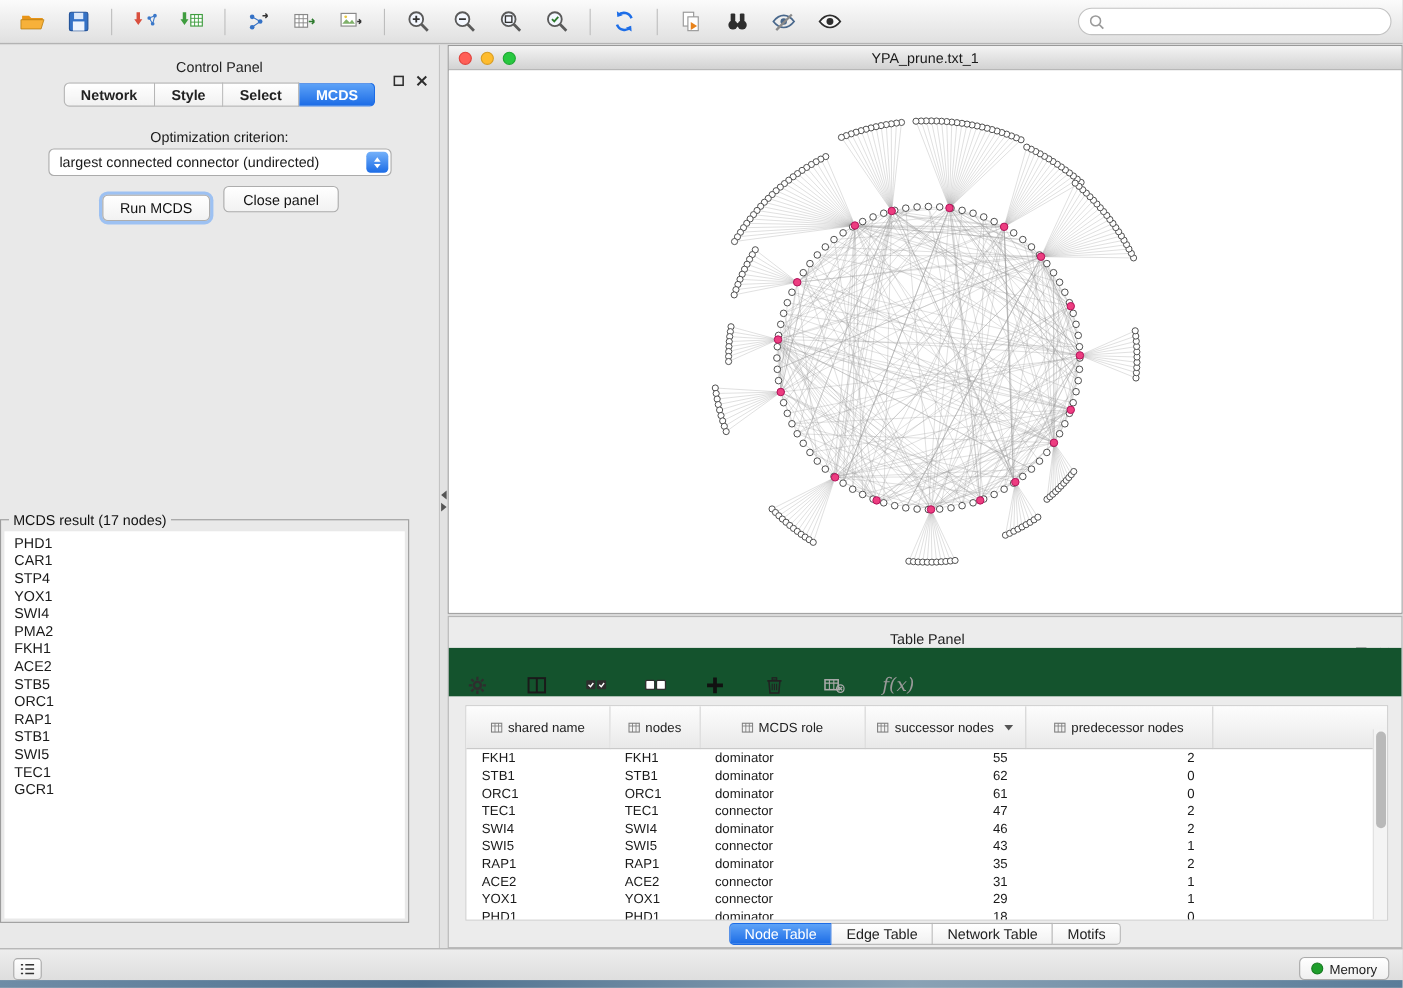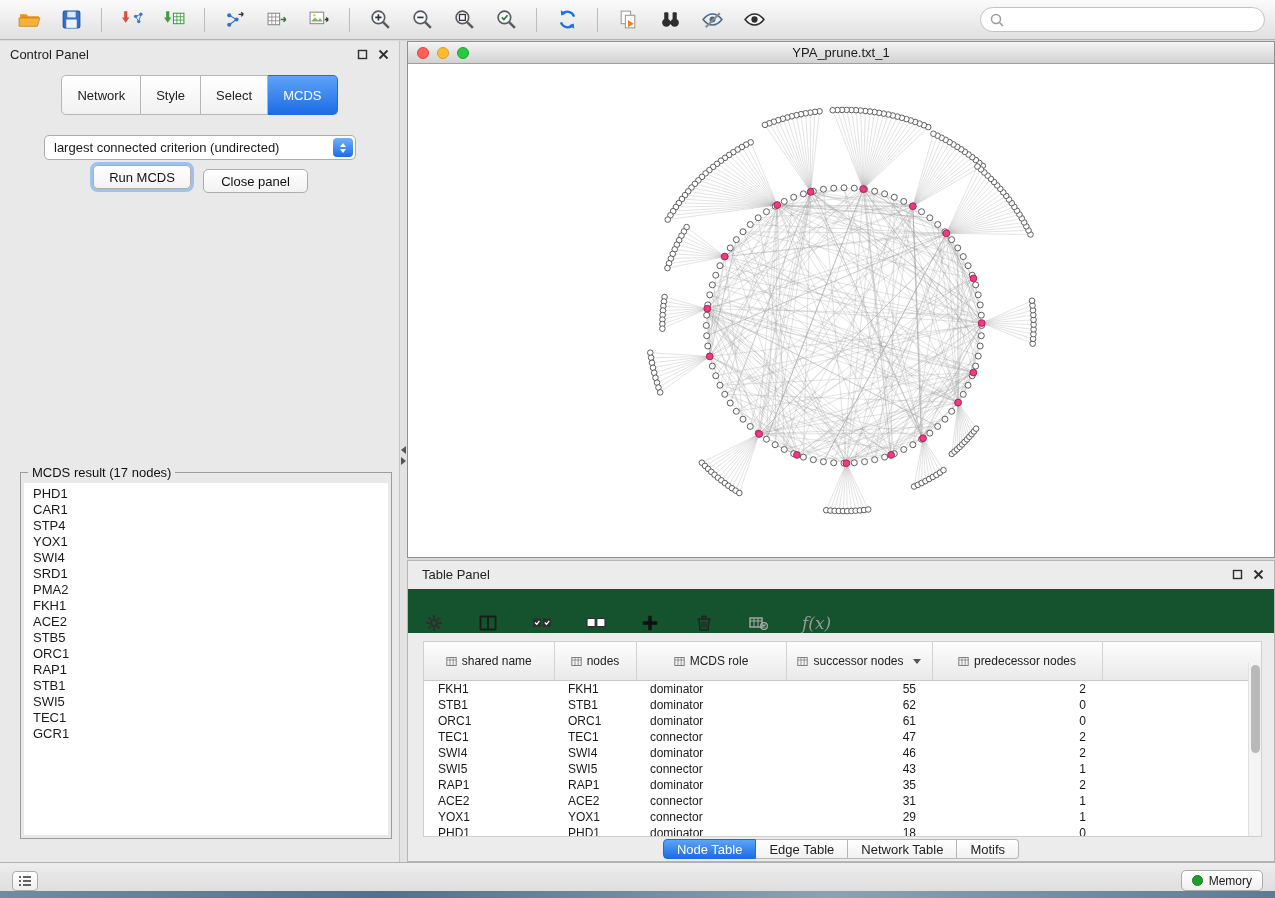--- a/index.html
+++ b/index.html
@@ -11,42 +11,42 @@
     display:flex; align-items:center; padding:0 10px; gap:4px; }
   .tbtn { width:38px; height:30px; display:flex; align-items:center; justify-content:center; border-radius:4px; }
   .tbtn svg { width:23px; height:23px; }
   .tool-sep { width:1px; height:24px; background:#bdbdbd; margin:0 7px; }
   .search-box { margin-left:auto; width:285px; height:25px; background:#fff; border:1px solid #c2c2c2;
     border-radius:13px; display:flex; align-items:center; padding:0 9px; gap:6px; }
   .search-box input { border:none; outline:none; flex:1; font-size:12px; font-family:"Liberation Sans",sans-serif; background:transparent; }
 
   
   .control-panel { position:absolute; left:0; top:41px; width:400px; bottom:36px; background:#e9e9e9; border-right:1px solid #c4c4c4; }
-  .panel-header { height:26px; display:flex; align-items:center; padding:12px 10px; font-size:13px; color:#222; }
+  .panel-header { height:26px; display:flex; align-items:center; padding:12px 10px; font-size:13px; color:#222;flex-direction:column; }
   .panel-header .ph-icons { margin-left:auto; display:flex; gap:10px; align-items:center; }
   .ph-ic { width:11px; height:11px; }
   .cp-tabs { position:absolute; top:34px; left:0; right:0; display:flex; justify-content:center; }
-  .cp-tab { height:40px; padding:0 15px; display:flex; align-items:center; font-size:13px;
-    background:linear-gradient(#ffffff,#f1f1f1); border:1px solid #b6b6b6; border-left:none; color:#222; }
+  .cp-tab { height:22px; padding:0 15px; display:flex; align-items:center; font-size:13px;
+    background:linear-gradient(#ffffff,#f1f1f1); border:1px solid #b6b6b6; border-left:none; color:#222;font-weight:bold; }
   .cp-tab:first-child { border-left:1px solid #b6b6b6; border-radius:5px 0 0 5px; }
   .cp-tab:last-child { border-radius:0 5px 5px 0; }
   .cp-tab.active { background:linear-gradient(#5ea3f7,#1c6ce6); border-color:#1c6ce6; color:#fff; }
   .opt-label { position:absolute; top:76px; left:0; right:0; text-align:center; font-size:13px; }
   .dropdown { position:absolute; top:94px; left:44px; width:312px; height:25px; background:#fff;
     border:1px solid #ababab; border-radius:5px; display:flex; align-items:center; padding:0 2px 0 9px; }
   .dropdown .dd-value { flex:1; font-size:13px; white-space:nowrap; overflow:hidden; }
   .stepper { width:20px; height:19px; border-radius:4px; background:linear-gradient(#74b1fa,#1c6ce6);
     display:flex; flex-direction:column; align-items:center; justify-content:center; gap:2px; }
   .tri-up { width:0; height:0; border-left:3.5px solid transparent; border-right:3.5px solid transparent; border-bottom:4.5px solid #fff; }
   .tri-down { width:0; height:0; border-left:3.5px solid transparent; border-right:3.5px solid transparent; border-top:4.5px solid #fff; }
   .btn { background:linear-gradient(#ffffff,#f2f2f2); border:1px solid #adadad; border-radius:5px;
     font-size:13px; font-family:"Liberation Sans",sans-serif; color:#111; display:flex; align-items:center; justify-content:center; }
-  .run-btn { position:absolute; top:124px; left:93px; width:98px; height:24px; box-shadow:0 0 0 3px rgba(95,160,250,.55); }
+  .run-btn { position:absolute; top:136px; left:93px; width:98px; height:24px; box-shadow:0 0 0 3px rgba(95,160,250,.55); }
   .close-btn { position:absolute; top:128px; left:203px; width:105px; height:24px; }
-  .result-box { position:absolute; top:424px; left:20px; width:372px; height:374px;
+  .result-box { position:absolute; top:424px; left:0; width:372px; height:374px;
     border:1px solid #9c9c9c; padding:3px; }
   .result-box legend { font-size:13px; padding:0 4px; margin-left:4px; color:#111; }
   .result-list { width:100%; height:100%; background:#fff; overflow:auto; padding:3px 0; }
   .mcds-item { font-size:13px; line-height:16px; padding-left:9px; }
 
   
   .v-splitter { position:absolute; left:400px; top:41px; width:7px; bottom:36px; background:#e2e2e2; }
   .v-splitter .handle { position:absolute; top:405px; left:0; width:7px; display:flex; flex-direction:column; gap:3px; align-items:center; }
   .harrow-l { width:0; height:0; border-top:4px solid transparent; border-bottom:4px solid transparent; border-right:5px solid #555; }
   .harrow-r { width:0; height:0; border-top:4px solid transparent; border-bottom:4px solid transparent; border-left:5px solid #555; }
@@ -247,38 +247,38 @@
           <path d="M1.5 1.5L9.5 9.5M9.5 1.5L1.5 9.5" stroke="#2e2e2e" stroke-width="1.8"></path>
         </svg>
     </span>
   </div>
   <div class="cp-tabs">
     <div class="cp-tab">Network</div>
     <div class="cp-tab">Style</div>
     <div class="cp-tab">Select</div>
     <div class="cp-tab active">MCDS</div>
   </div>
+  <div class="opt-label">Optimization criterion:</div>
   <div class="dropdown">
-    <span class="dd-value">largest connected criterion (undirected)</span>
+    <span class="dd-value">largest connected connector (undirected)</span>
     <span class="stepper">
       <span class="tri-up"></span>
       <span class="tri-down"></span>
     </span>
   </div>
   <button class="btn run-btn">Run MCDS</button>
   <button class="btn close-btn">Close panel</button>
   <fieldset class="result-box">
     <legend>MCDS result (17 nodes)</legend>
     <div class="result-list">
         <div class="mcds-item">PHD1</div>
         <div class="mcds-item">CAR1</div>
         <div class="mcds-item">STP4</div>
         <div class="mcds-item">YOX1</div>
         <div class="mcds-item">SWI4</div>
-        <div class="mcds-item">SRD1</div>
         <div class="mcds-item">PMA2</div>
         <div class="mcds-item">FKH1</div>
         <div class="mcds-item">ACE2</div>
         <div class="mcds-item">STB5</div>
         <div class="mcds-item">ORC1</div>
         <div class="mcds-item">RAP1</div>
         <div class="mcds-item">STB1</div>
         <div class="mcds-item">SWI5</div>
         <div class="mcds-item">TEC1</div>
         <div class="mcds-item">GCR1</div>

